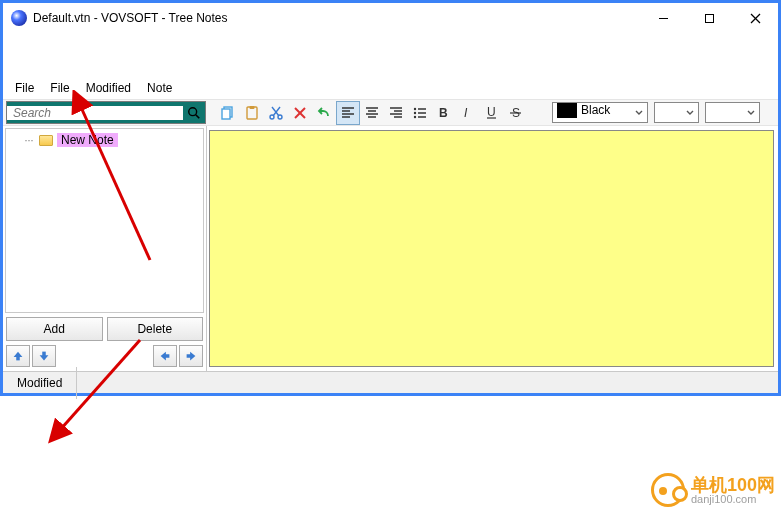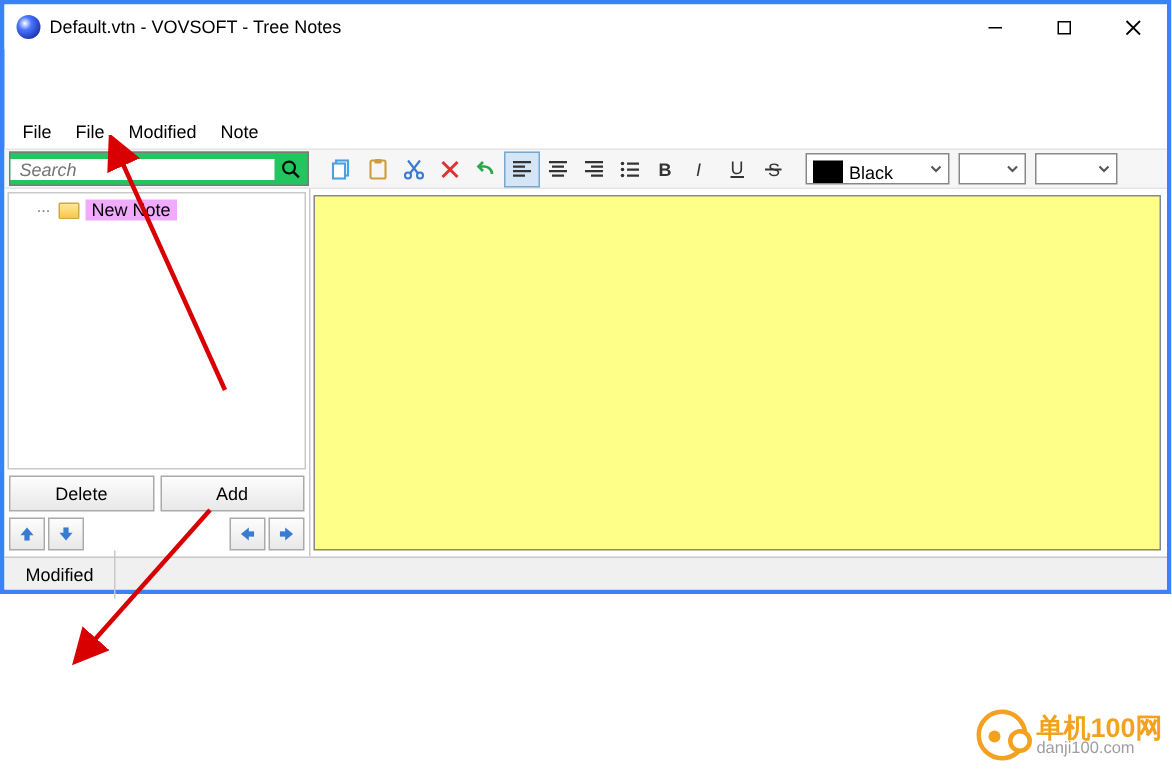--- a/index.html
+++ b/index.html
@@ -14,28 +14,28 @@
   .win-controls { display: flex; height: 100%; }
   .win-btn { width: 46px; height: 100%; display: flex; align-items: center; justify-content: center; color: #000; }
   .win-btn svg { width: 11px; height: 11px; }
 
   
   .menubar { height: 22px; display: flex; align-items: center; padding: 0 4px; margin-top: 44px; }
   .menu-item { padding: 3px 8px; cursor: default; }
 
   
   .toolrow { height: 27px; display: flex; align-items: center; border-top: 1px solid #e5e5e5; border-bottom: 1px solid #e5e5e5; background: #f6f6f6; }
-  .search-wrap { width: 200px; height: 23px; margin-left: 3px; border: 1px solid #7a7a7a; background: #22c55e; display: flex; align-items: center; }
+  .search-wrap { width: 200px; height: 23px; margin-left: 3px; border: 1px solid #7a7a7a; background: #0f766e; display: flex; align-items: center; }
   .search-input { flex: 1; border: none; outline: none; padding: 0 6px; font-style: italic; color: #777; font-size: 12px; }
   .search-icon { width: 22px; display: flex; align-items: center; justify-content: center; }
   .tool-gap { width: 10px; }
   .tb-btn { width: 24px; height: 24px; display: flex; align-items: center; justify-content: center; }
   .tb-btn svg { width: 16px; height: 16px; }
   .tb-btn.active { background: #d4e6f6; border: 1px solid #7aa7cc; }
-  .color-select { margin-left: 9px; height: 21px; border: 1px solid #888; background: #fff; display: flex; align-items: flex-end; }
+  .color-select { margin-left: 24px; height: 21px; border: 1px solid #888; background: #fff; display: flex; align-items: flex-start; }
   .color-swatch { width: 20px; height: 15px; background: #000; margin: 0 4px; }
   .color-label { min-width: 50px; padding-right: 14px; position: relative; }
   .combo { height: 21px; border: 1px solid #888; background: #fff; position: relative; }
   .combo .carrow, .color-select .carrow { position: absolute; right: 4px; top: 50%; transform: translateY(-50%); }
   .carrow svg { width: 8px; height: 8px; }
   .combo.size1 { width: 45px; margin-left:6px;}
   .combo.size2 { width: 55px; margin-left:6px; margin-right:6px;}
 
   
   .main { flex: 1; display: flex; min-height: 0; }
@@ -228,22 +228,22 @@
   <div class="main">
     <div class="left">
       <div class="tree">
         <div class="tree-node">
           <span class="dots">···</span>
           <span class="node-icon"></span>
           <span class="node-label">New Note</span>
         </div>
       </div>
       <div class="btn-row">
+        <div class="btn">Add</div>
         <div class="btn">Delete</div>
-        <div class="btn">Add</div>
       </div>
       <div class="nav-row">
         <div class="nav-btn">
             <svg viewBox="0 0 16 16">
               <path d="M8 3l5 6H3z" fill="#3a7bd1"></path>
               <rect x="6" y="8" width="4" height="5" fill="#3a7bd1"></rect>
             </svg>
           </div>
         <div class="nav-btn">
             <svg viewBox="0 0 16 16">

